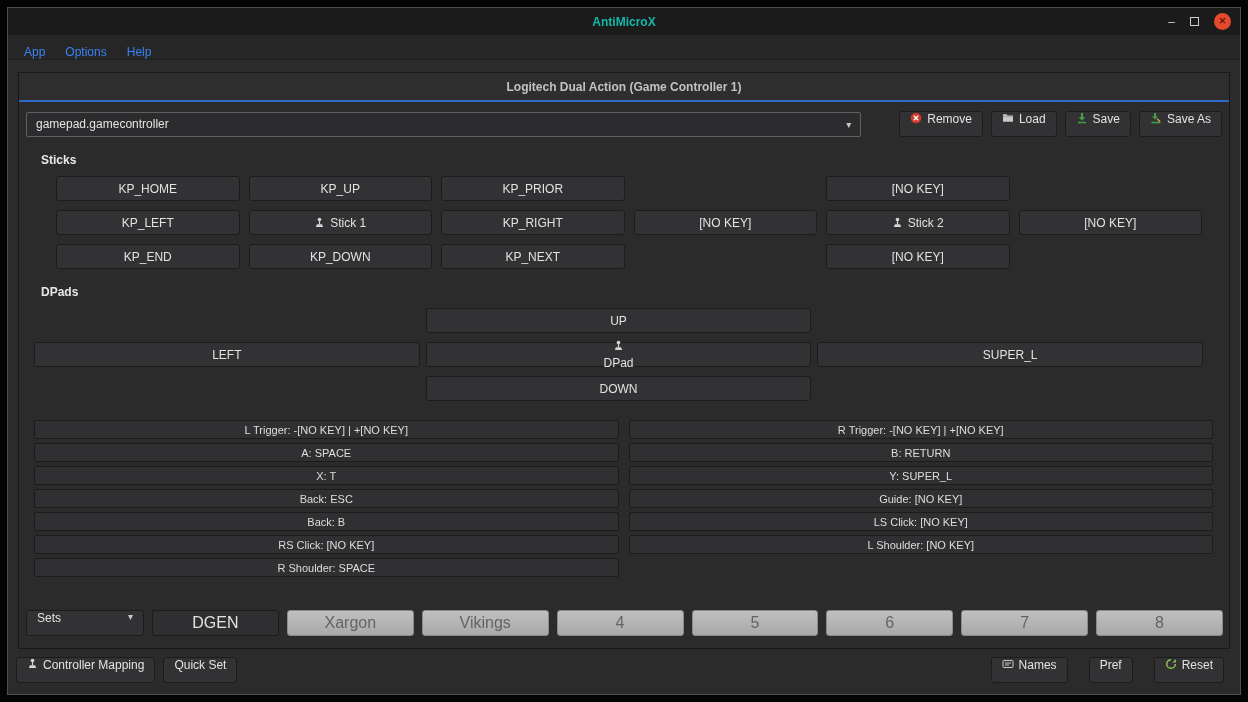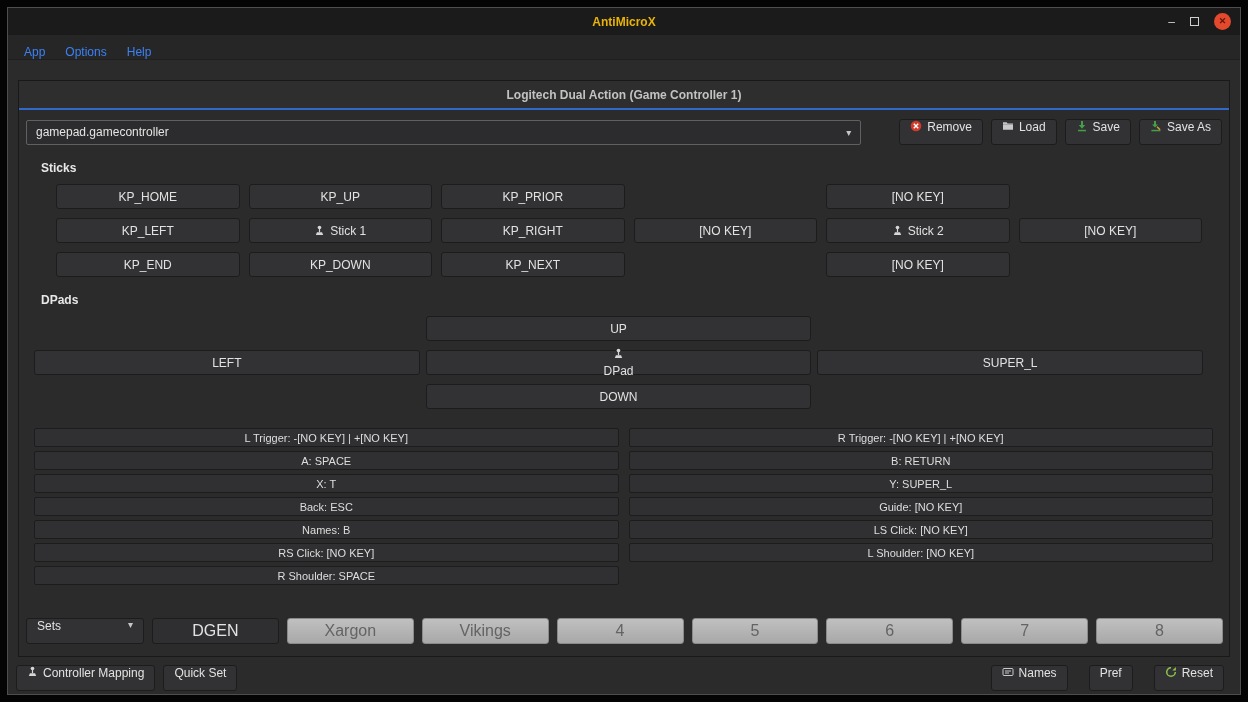--- a/index.html
+++ b/index.html
@@ -14,21 +14,21 @@
   .window {
     position:absolute; left:7px; top:7px; right:7px; bottom:7px;
     background:#2b2b2b;
     border:1px solid #4e4e4e;
     display:flex; flex-direction:column;
   }
   
   .titlebar { height:27px; background:#1b1b1b; position:relative; flex:none; }
   .titlebar .title {
     position:absolute; inset:0; display:flex; align-items:center; justify-content:center;
-    font-size:12px; font-weight:bold; color:#eab308;
+    font-size:12px; font-weight:bold; color:#14b8a6;
   }
   .win-controls {
     position:absolute; right:9px; top:0; height:100%;
     display:flex; align-items:center; gap:15px; z-index:2;
   }
   .ctrl-glyph { color:#cfcfcf; font-size:12px; line-height:1; cursor:default; }
   .maxbox { width:9px; height:9px; border:1px solid #cfcfcf; }
   .closebtn {
     width:17px; height:17px; border-radius:50%;
     background:#e3492c; color:#5e1505;
@@ -37,21 +37,21 @@
   }
   
   .menubar {
     height:25px; background:#262626; border-bottom:1px solid #1f1f1f;
     display:flex; align-items:flex-end; padding-left:6px;
     font-size:12px; color:#3b82f6; flex:none;
   }
   .menu-item { padding:0 10px; display:flex; align-items:center; }
   
   .tabframe {
-    margin:20px 10px 0; border:1px solid #191919; background:#2b2b2b; flex:none;
+    margin:12px 10px 0; border:1px solid #191919; background:#2b2b2b; flex:none;
   }
   .tabheader {
     height:29px; background:#2e2e2e; border-bottom:2px solid #3069c9;
     display:flex; align-items:center; justify-content:center;
     font-size:12px; font-weight:bold; color:#c2c2c2;
   }
   .frame-body { padding:9px 0 12px; }
   
   .profile-row { display:flex; align-items:center; margin:0 7px; }
   .combobox {
@@ -238,21 +238,21 @@
         <button class="cellbtn dg-right">SUPER_L</button>
         <button class="cellbtn dg-down">DOWN</button>
       </div>
 
       <div class="assign-cols">
         <div class="assign-col">
           <button class="assign-btn">L Trigger: -[NO KEY] | +[NO KEY]</button>
           <button class="assign-btn">A: SPACE</button>
           <button class="assign-btn">X: T</button>
           <button class="assign-btn">Back: ESC</button>
-          <button class="assign-btn">Names: B</button>
+          <button class="assign-btn">Back: B</button>
           <button class="assign-btn">RS Click: [NO KEY]</button>
           <button class="assign-btn">R Shoulder: SPACE</button>
         </div>
         <div class="assign-col">
           <button class="assign-btn">R Trigger: -[NO KEY] | +[NO KEY]</button>
           <button class="assign-btn">B: RETURN</button>
           <button class="assign-btn">Y: SUPER_L</button>
           <button class="assign-btn">Guide: [NO KEY]</button>
           <button class="assign-btn">LS Click: [NO KEY]</button>
           <button class="assign-btn">L Shoulder: [NO KEY]</button>

